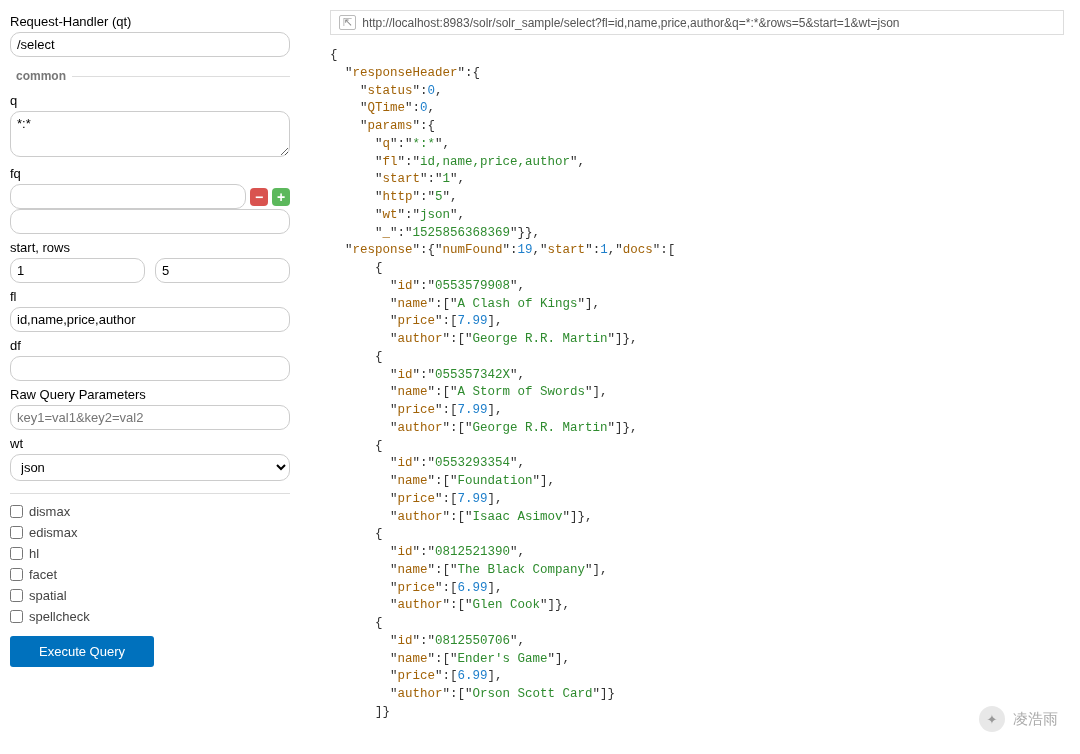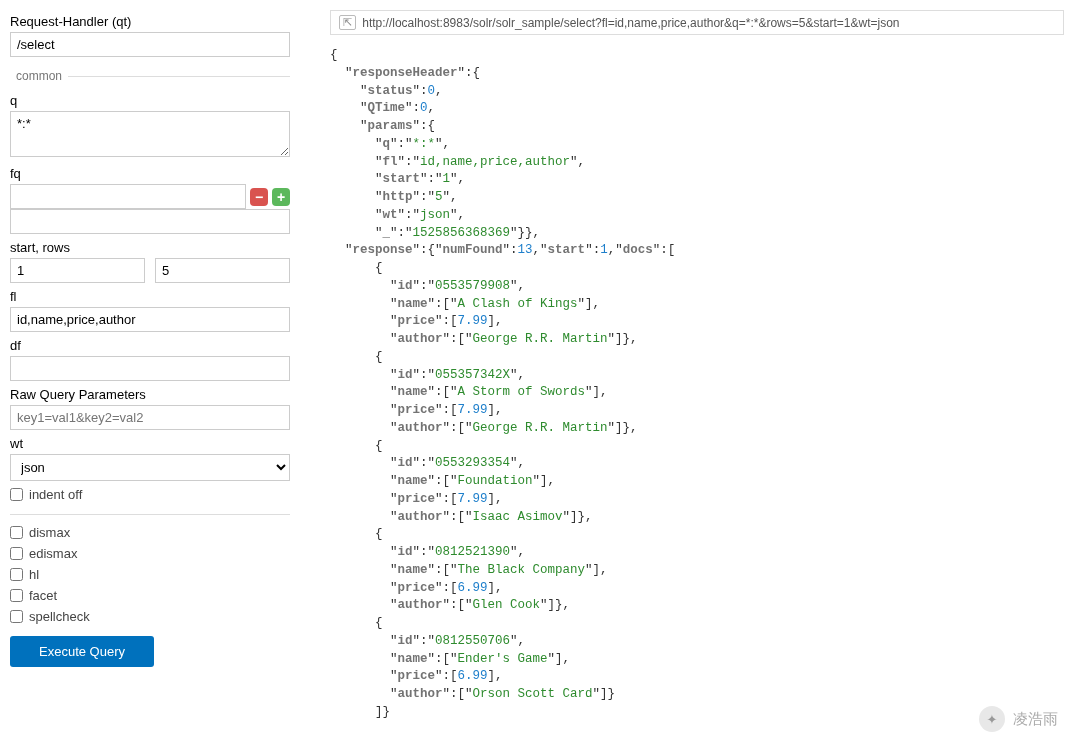--- a/index.html
+++ b/index.html
@@ -1,38 +1,38 @@
 <!DOCTYPE html>
 <html><head>
 <meta charset="utf-8">
 <style>
 * { box-sizing: border-box; margin: 0; padding: 0; }
 body { font-family: Arial, "Helvetica Neue", Helvetica, sans-serif; font-size: 13px; color: #333; display: flex; width: 1080px; height: 754px; overflow: hidden; background: #fff; }
 .sidebar { width: 300px; padding: 8px 10px; border-right: 0; }
 .label { color: #000000; font-size: 13px; margin-bottom: 3px; margin-top: 6px; }
-input[type="text"], textarea, select { width: 100%; padding: 4px 6px; font-size: 13px; border: 1px solid #ccc; border-radius: 0; background: #fff; font-family: inherit; }
+input[type="text"], textarea, select { width: 100%; padding: 4px 6px; font-size: 13px; border: 1px solid #ccc; border-radius: 10px; background: #fff; font-family: inherit; }
 textarea { resize: both; height: 46px; }
 .row { display: flex; gap: 10px; }
 .row > div { flex: 1; }
 fieldset { border: 1px solid #ddd; border-left: none; border-right: none; border-bottom: none; margin-top: 12px; padding-top: 4px; }
-legend { color: #777; font-size: 12px; padding: 0 6px; }
+legend { color: #777; font-size: 12px; padding: 0 6px; font-weight: bold; }
 .fq-row { display: flex; gap: 4px; align-items: center; }
 .fq-row input { flex: 1; }
 .sq-btn { width: 18px; height: 18px; border-radius: 4px; display: inline-flex; align-items: center; justify-content: center; color: #fff; font-weight: bold; font-size: 14px; cursor: pointer; line-height: 1; }
 .sq-minus { background: #d9534f; }
 .sq-plus { background: #5cb85c; }
 .chk { display: flex; align-items: center; gap: 6px; margin-top: 6px; color: #444; }
 .chk input { width: 13px; height: 13px; }
 .exec { margin-top: 12px; background: #0071bd; color: #fff; border: none; padding: 8px 29px; font-size: 13px; border-radius: 3px; cursor: pointer; }
 .select-wrap { position: relative; }
 .main { flex: 1; padding: 10px 16px 10px 30px; position: relative; }
 .url-bar { border: 1px solid #ddd; padding: 4px 8px; font-size: 12px; color: #555; display: flex; align-items: center; gap: 6px; margin-bottom: 12px; }
 .url-icon { font-size: 11px; border: 1px solid #bbb; border-radius: 2px; padding: 0 3px; color: #888; }
 pre.json { font-family: "Courier New", monospace; font-size: 12.5px; line-height: 1.42; white-space: pre; color: #333; }
-.jk { color: #737373; font-weight: bold; }
+.jk { color: #a16207; font-weight: normal; }
 .jn { color: #1e7fcb; }
 .js { color: #2e8b2e; }
 .watermark { position: fixed; right: 22px; bottom: 22px; display: flex; align-items: center; gap: 8px; color: #aaa; font-size: 15px; }
 .wm-ico { width: 26px; height: 26px; border-radius: 50%; background: #e8e8e8; display: inline-flex; align-items: center; justify-content: center; font-size: 13px; color: #999; }
 </style>
 </head>
 <body>
 
 <div class="sidebar">
   <div class="label">Request-Handler (qt)</div>
@@ -68,42 +68,42 @@
     <div class="label">Raw Query Parameters</div>
     <input type="text" placeholder="key1=val1&amp;key2=val2" style="">
 
     <div class="label">wt</div>
     <div class="select-wrap">
       <select>
         <option>json</option>
       </select>
     </div>
 
-    <label class="chk">
-      <input type="checkbox" style="">
-      <span>indent off</span>
-    </label>
   </fieldset>
 
   <fieldset>
     <label class="chk">
         <input type="checkbox" style="">
         <span>dismax</span>
       </label>
     <label class="chk">
         <input type="checkbox" style="">
         <span>edismax</span>
       </label>
     <label class="chk">
         <input type="checkbox" style="">
         <span>hl</span>
       </label>
     <label class="chk">
         <input type="checkbox" style="">
         <span>facet</span>
+      </label>
+    <label class="chk">
+        <input type="checkbox" style="">
+        <span>spatial</span>
       </label>
     <label class="chk">
         <input type="checkbox" style="">
         <span>spellcheck</span>
       </label>
   </fieldset>
 
   <button class="exec">Execute Query</button>
 </div>
 
@@ -116,21 +116,21 @@
   "<span class="jk">responseHeader</span>":{
     "<span class="jk">status</span>":<span class="jn">0</span>,
     "<span class="jk">QTime</span>":<span class="jn">0</span>,
     "<span class="jk">params</span>":{
       "<span class="jk">q</span>":"<span class="js">*:*</span>",
       "<span class="jk">fl</span>":"<span class="js">id,name,price,author</span>",
       "<span class="jk">start</span>":"<span class="js">1</span>",
       "<span class="jk">http</span>":"<span class="js">5</span>",
       "<span class="jk">wt</span>":"<span class="js">json</span>",
       "<span class="jk">_</span>":"<span class="js">1525856368369</span>"}},
-  "<span class="jk">response</span>":{"<span class="jk">numFound</span>":<span class="jn">13</span>,"<span class="jk">start</span>":<span class="jn">1</span>,"<span class="jk">docs</span>":[
+  "<span class="jk">response</span>":{"<span class="jk">numFound</span>":<span class="jn">19</span>,"<span class="jk">start</span>":<span class="jn">1</span>,"<span class="jk">docs</span>":[
       {
         "<span class="jk">id</span>":"<span class="js">0553579908</span>",
         "<span class="jk">name</span>":["<span class="js">A Clash of Kings</span>"],
         "<span class="jk">price</span>":[<span class="jn">7.99</span>],
         "<span class="jk">author</span>":["<span class="js">George R.R. Martin</span>"]},
       {
         "<span class="jk">id</span>":"<span class="js">055357342X</span>",
         "<span class="jk">name</span>":["<span class="js">A Storm of Swords</span>"],
         "<span class="jk">price</span>":[<span class="jn">7.99</span>],
         "<span class="jk">author</span>":["<span class="js">George R.R. Martin</span>"]},

